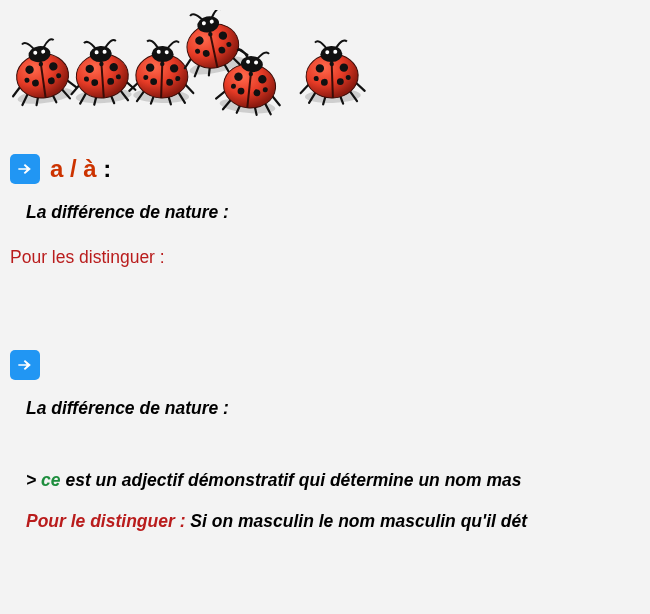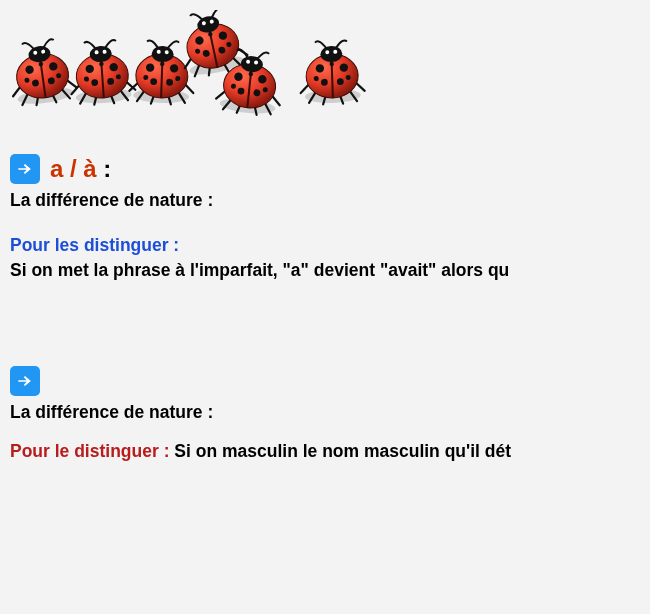--- a/index.html
+++ b/index.html
@@ -58,30 +58,31 @@
   }
   .sec-heading-colon {
     font-size: 24px;
     font-weight: bold;
     color: #000;
   }
   .body-line {
     font-size: 17.5px;
     font-weight: bold;
     line-height: 1.45;
-    margin: 0;
+    margin: 16px;
     white-space: nowrap;
+    font-style: italic;
   }
   .chev { color:#000; }
   .kw-a   { color: #1e8e3e; }   
   .kw-acc { color: #0b5ed7; }   
   .sub-purple {
-    color: #1d4ed8;
+    color: #b91c1c;
     font-size: 17.5px;
-    font-weight: bold;
+    font-weight: normal;
     margin: 22px 0 2px 0;
   }
   .sub-red {
     color: #b91c1c;
     font-size: 17.5px;
     font-weight: bold;
   }
   .spacer-big { height: 58px; }
 </style>
 </head>
@@ -148,36 +149,38 @@
       </span>
       <span>
         <span class="sec-heading-text">a / à</span><span class="sec-heading-colon"> :</span>
       </span>
     </div>
 
     <p class="body-line">La différence de nature :</p>
 
 
     <p class="sub-purple">Pour les distinguer :</p>
-    <p class="body-line">Si on met la phrase à l'imparfait, "a" devient "avait" alors qu</p>
   </div>
 
   <div class="spacer-big"></div>
 
   <div class="section">
     <div class="sec-heading">
       <span class="arrow-icon">
         <svg viewBox="0 0 24 24">
             <path d="M4 11h10l-3.5-3.5L12 6l7 6-7 6-1.5-1.5L14 13H4z"></path>
           </svg>
       </span>
     </div>
 
     <p class="body-line">La différence de nature :</p>
     <p class="body-line" style="height:14px">&nbsp;</p>
 
+    <p class="body-line">
+      <span class="chev">&gt; </span><span class="kw-a">ce</span><span> est un adjectif démonstratif qui détermine un nom mas</span>
+    </p>
 
     <p class="body-line">
       <span class="sub-red">Pour le distinguer : </span><span>Si on masculin le nom masculin qu'il dét</span>
     </p>
   </div>
 
 </div>
 
 </body></html>

